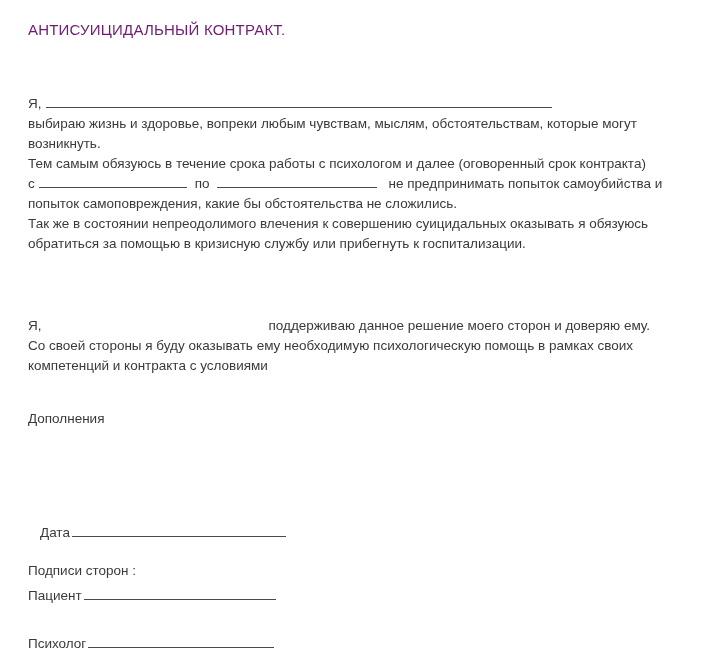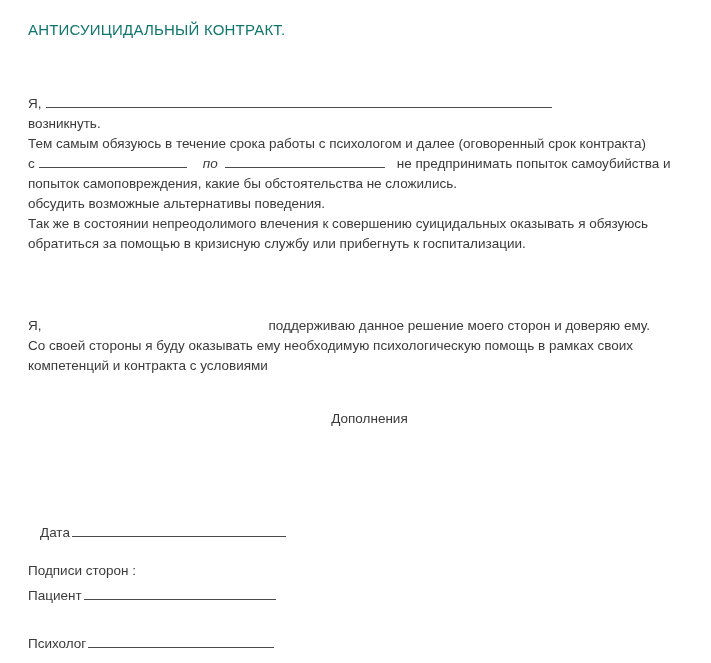--- a/index.html
+++ b/index.html
@@ -23,32 +23,32 @@
     right: 0;
   }
   .line {
     height: 20px;
     line-height: 20px;
     white-space: nowrap;
   }
   .title {
     font-size: 15px;
     letter-spacing: 0.2px;
-    color: #0f766e;
+    color: #701a75;
   }
   .blank {
     display: inline-block;
     height: 13px;
     border-bottom: 1px solid #4a4a4a;
     vertical-align: baseline;
   }
   .blank-name       { width: 506px; margin-left: 4px; }
   .blank-date-from  { width: 148px; margin-left: 4px; }
   .blank-date-to    { width: 160px; margin-left: 7px; }
-  .gap-to           { margin-left: 16px; font-style: italic; }
+  .gap-to           { margin-left: 8px; }
   .tail-text        { margin-left: 12px; }
   .spacer-name {
     display: inline-block;
     width: 227px;
   }
   .blank-sign-date       { width: 214px; margin-left: 2px; }
   .blank-sign-patient    { width: 192px; margin-left: 2px; }
   .blank-sign-psych      { width: 186px; margin-left: 2px; }
 </style>
 </head>
@@ -57,40 +57,40 @@
 <div class="page">
 
   <div class="abs" style="top:20px;">
     <div class="line title">АНТИСУИЦИДАЛЬНЫЙ КОНТРАКТ.</div>
   </div>
 
   <div class="abs" style="top:94px;">
     <div class="line">
       <span>Я,</span><span class="blank blank-name"></span>
     </div>
+    <div class="line">выбираю жизнь и здоровье, вопреки любым чувствам, мыслям, обстоятельствам, которые могут</div>
     <div class="line">возникнуть.</div>
     <div class="line">Тем самым обязуюсь в течение срока работы с психологом и далее (оговоренный срок контракта)</div>
     <div class="line">
       <span>с</span><span class="blank blank-date-from"></span><span class="gap-to">по</span><span class="blank blank-date-to"></span><span class="tail-text">не предпринимать попыток самоубийства и</span>
     </div>
     <div class="line">попыток самоповреждения, какие бы обстоятельства не сложились.</div>
-    <div class="line">обсудить возможные альтернативы поведения.</div>
     <div class="line">Так же в состоянии непреодолимого влечения к совершению суицидальных оказывать я обязуюсь</div>
     <div class="line">обратиться за помощью в кризисную службу или прибегнуть к госпитализации.</div>
   </div>
 
   <div class="abs" style="top:316px;">
     <div class="line">
       <span>Я,</span><span class="spacer-name"></span><span>поддерживаю данное решение моего сторон и доверяю ему.</span>
     </div>
     <div class="line">Со своей стороны я буду оказывать ему необходимую психологическую помощь в рамках своих</div>
     <div class="line">компетенций и контракта с условиями</div>
   </div>
 
-  <div class="abs" style="top:409px;text-align:center;">
+  <div class="abs" style="top:409px;">
     <div class="line">Дополнения</div>
   </div>
 
   <div class="abs" style="top:523px;margin-left:12px;">
     <div class="line">
       <span>Дата</span><span class="blank blank-sign-date"></span>
     </div>
   </div>
 
   <div class="abs" style="top:561px;">

